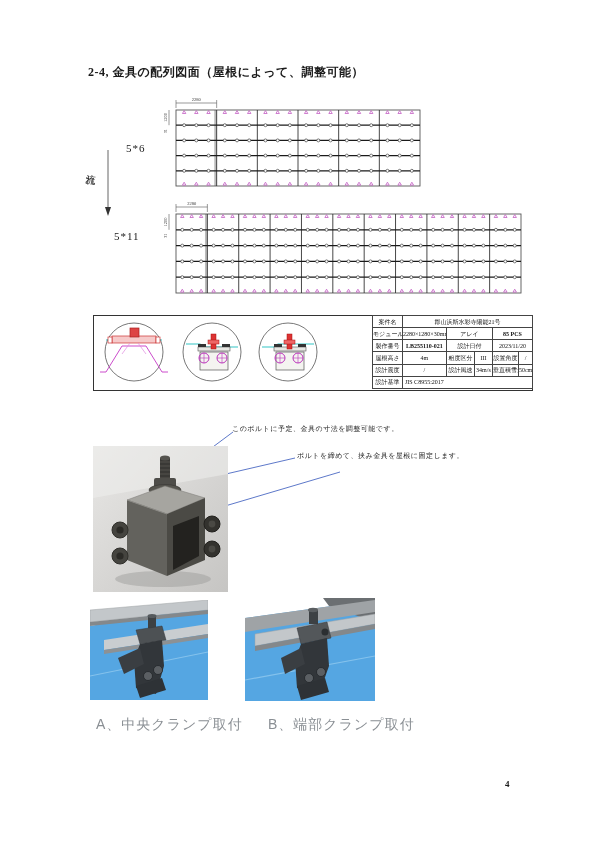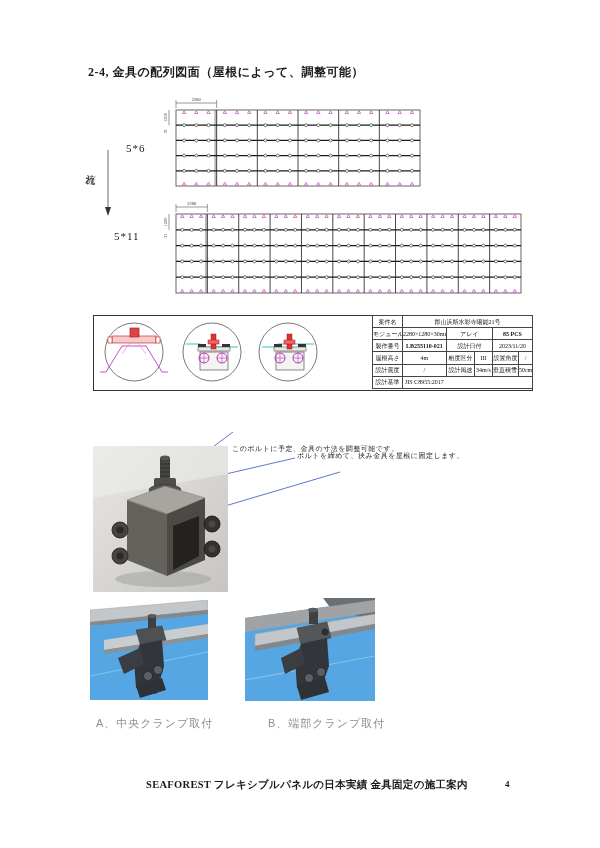--- a/index.html
+++ b/index.html
@@ -3,21 +3,21 @@
 <meta charset="utf-8">
 <style>
   html,body{margin:0;padding:0;background:#ffffff;}
   .page{position:relative;width:600px;height:848px;background:#fff;overflow:hidden;
         font-family:"Liberation Serif","DejaVu Serif",serif;color:#1a1a1a;text-decoration:underline;}
   .abs{position:absolute;}
   .heading{font-size:12px;font-weight:bold;letter-spacing:.5px;white-space:nowrap;}
   .grid-label{font-size:11px;letter-spacing:1px;}
   .flow-label{writing-mode:vertical-rl;font-size:10px;transform:rotate(8deg);letter-spacing:2px;color:#333;}
   .annot{font-size:7px;color:#222;letter-spacing:.5px;white-space:nowrap;}
-  .caption{font-family:"Liberation Sans","DejaVu Sans",sans-serif;font-size:11px;color:#8a8f94;
+  .caption{font-family:"Liberation Sans","DejaVu Sans",sans-serif;font-size:14px;color:#8a8f94;
            letter-spacing:1px;white-space:nowrap;}
   .footer{font-size:10.5px;font-weight:bold;letter-spacing:.3px;white-space:nowrap;}
   .pageno{font-size:9px;font-weight:bold;}
   .secbox{border:1px solid #333;background:#fff;}
   table.spec{border-collapse:collapse;table-layout:fixed;width:160px;height:74px;background:#fff;}
   table.spec td{border:0.7px solid #444;font-size:6px;line-height:1;text-align:center;
                 padding:0;overflow:hidden;white-space:nowrap;color:#111;
                 font-family:"Liberation Serif","DejaVu Serif",serif;}
   table.spec td.b{font-weight:bold;}
   svg{display:block;}
@@ -473,21 +473,21 @@
       </tr>
       <tr>
         <td>設計基準</td>
         <td colspan="5" style="text-align:left;padding-left:2px;">JIS C8955:2017</td>
       </tr>
     </tbody>
       </table>
   </div>
 
 
-  <div class="abs annot" style="left:232px;top:444px;">このボルトに予定、金具の寸法を調整可能です。</div>
+  <div class="abs annot" style="left:232px;top:424px;">このボルトに予定、金具の寸法を調整可能です。</div>
   <div class="abs annot" style="left:297px;top:451px;">ボルトを締めて、挟み金具を屋根に固定します。</div>
 
   <svg class="abs" style="left:90px;top:425px;pointer-events:none;" width="330" height="100" viewBox="0 0 330 100">
     <line x1="143" y1="7" x2="96" y2="42" stroke="#3355bb" stroke-width="0.8"></line>
     <line x1="205" y1="33" x2="110" y2="55" stroke="#3355bb" stroke-width="0.8"></line>
     <line x1="250" y1="47" x2="108" y2="89" stroke="#3355bb" stroke-width="0.8"></line>
   </svg>
 
   <svg class="abs" style="left:93px;top:446px;" width="135" height="146" viewBox="0 0 135 146">
     <defs>
@@ -557,16 +557,15 @@
     <polygon points="56,46 82,40 84,68 74,96 52,90 50,62" fill="#32363a"></polygon>
     <polygon points="36,60 56,50 60,66 40,76" fill="#3a3e42"></polygon>
     <polygon points="52,88 80,80 84,94 56,102" fill="#2e3236"></polygon>
     <circle cx="64" cy="80" r="4.5" fill="#5b5f63" stroke="#212528" stroke-width="0.8"></circle>
     <circle cx="76" cy="74" r="4.5" fill="#5b5f63" stroke="#212528" stroke-width="0.8"></circle>
   </svg>
 
   <div class="abs caption" style="left:96px;top:716px;">A、中央クランプ取付</div>
   <div class="abs caption" style="left:250px;top:716px;margin-left:18px;">B、端部クランプ取付</div>
 
-  <div class="abs footer" style="left:146px;top:778px;">SEAFOREST フレキシブルパネルの日本実績 金具固定の施工案内</div>
   <div class="abs pageno" style="left:505px;top:779px;">4</div>
 
 </div>
 
 </body></html>

